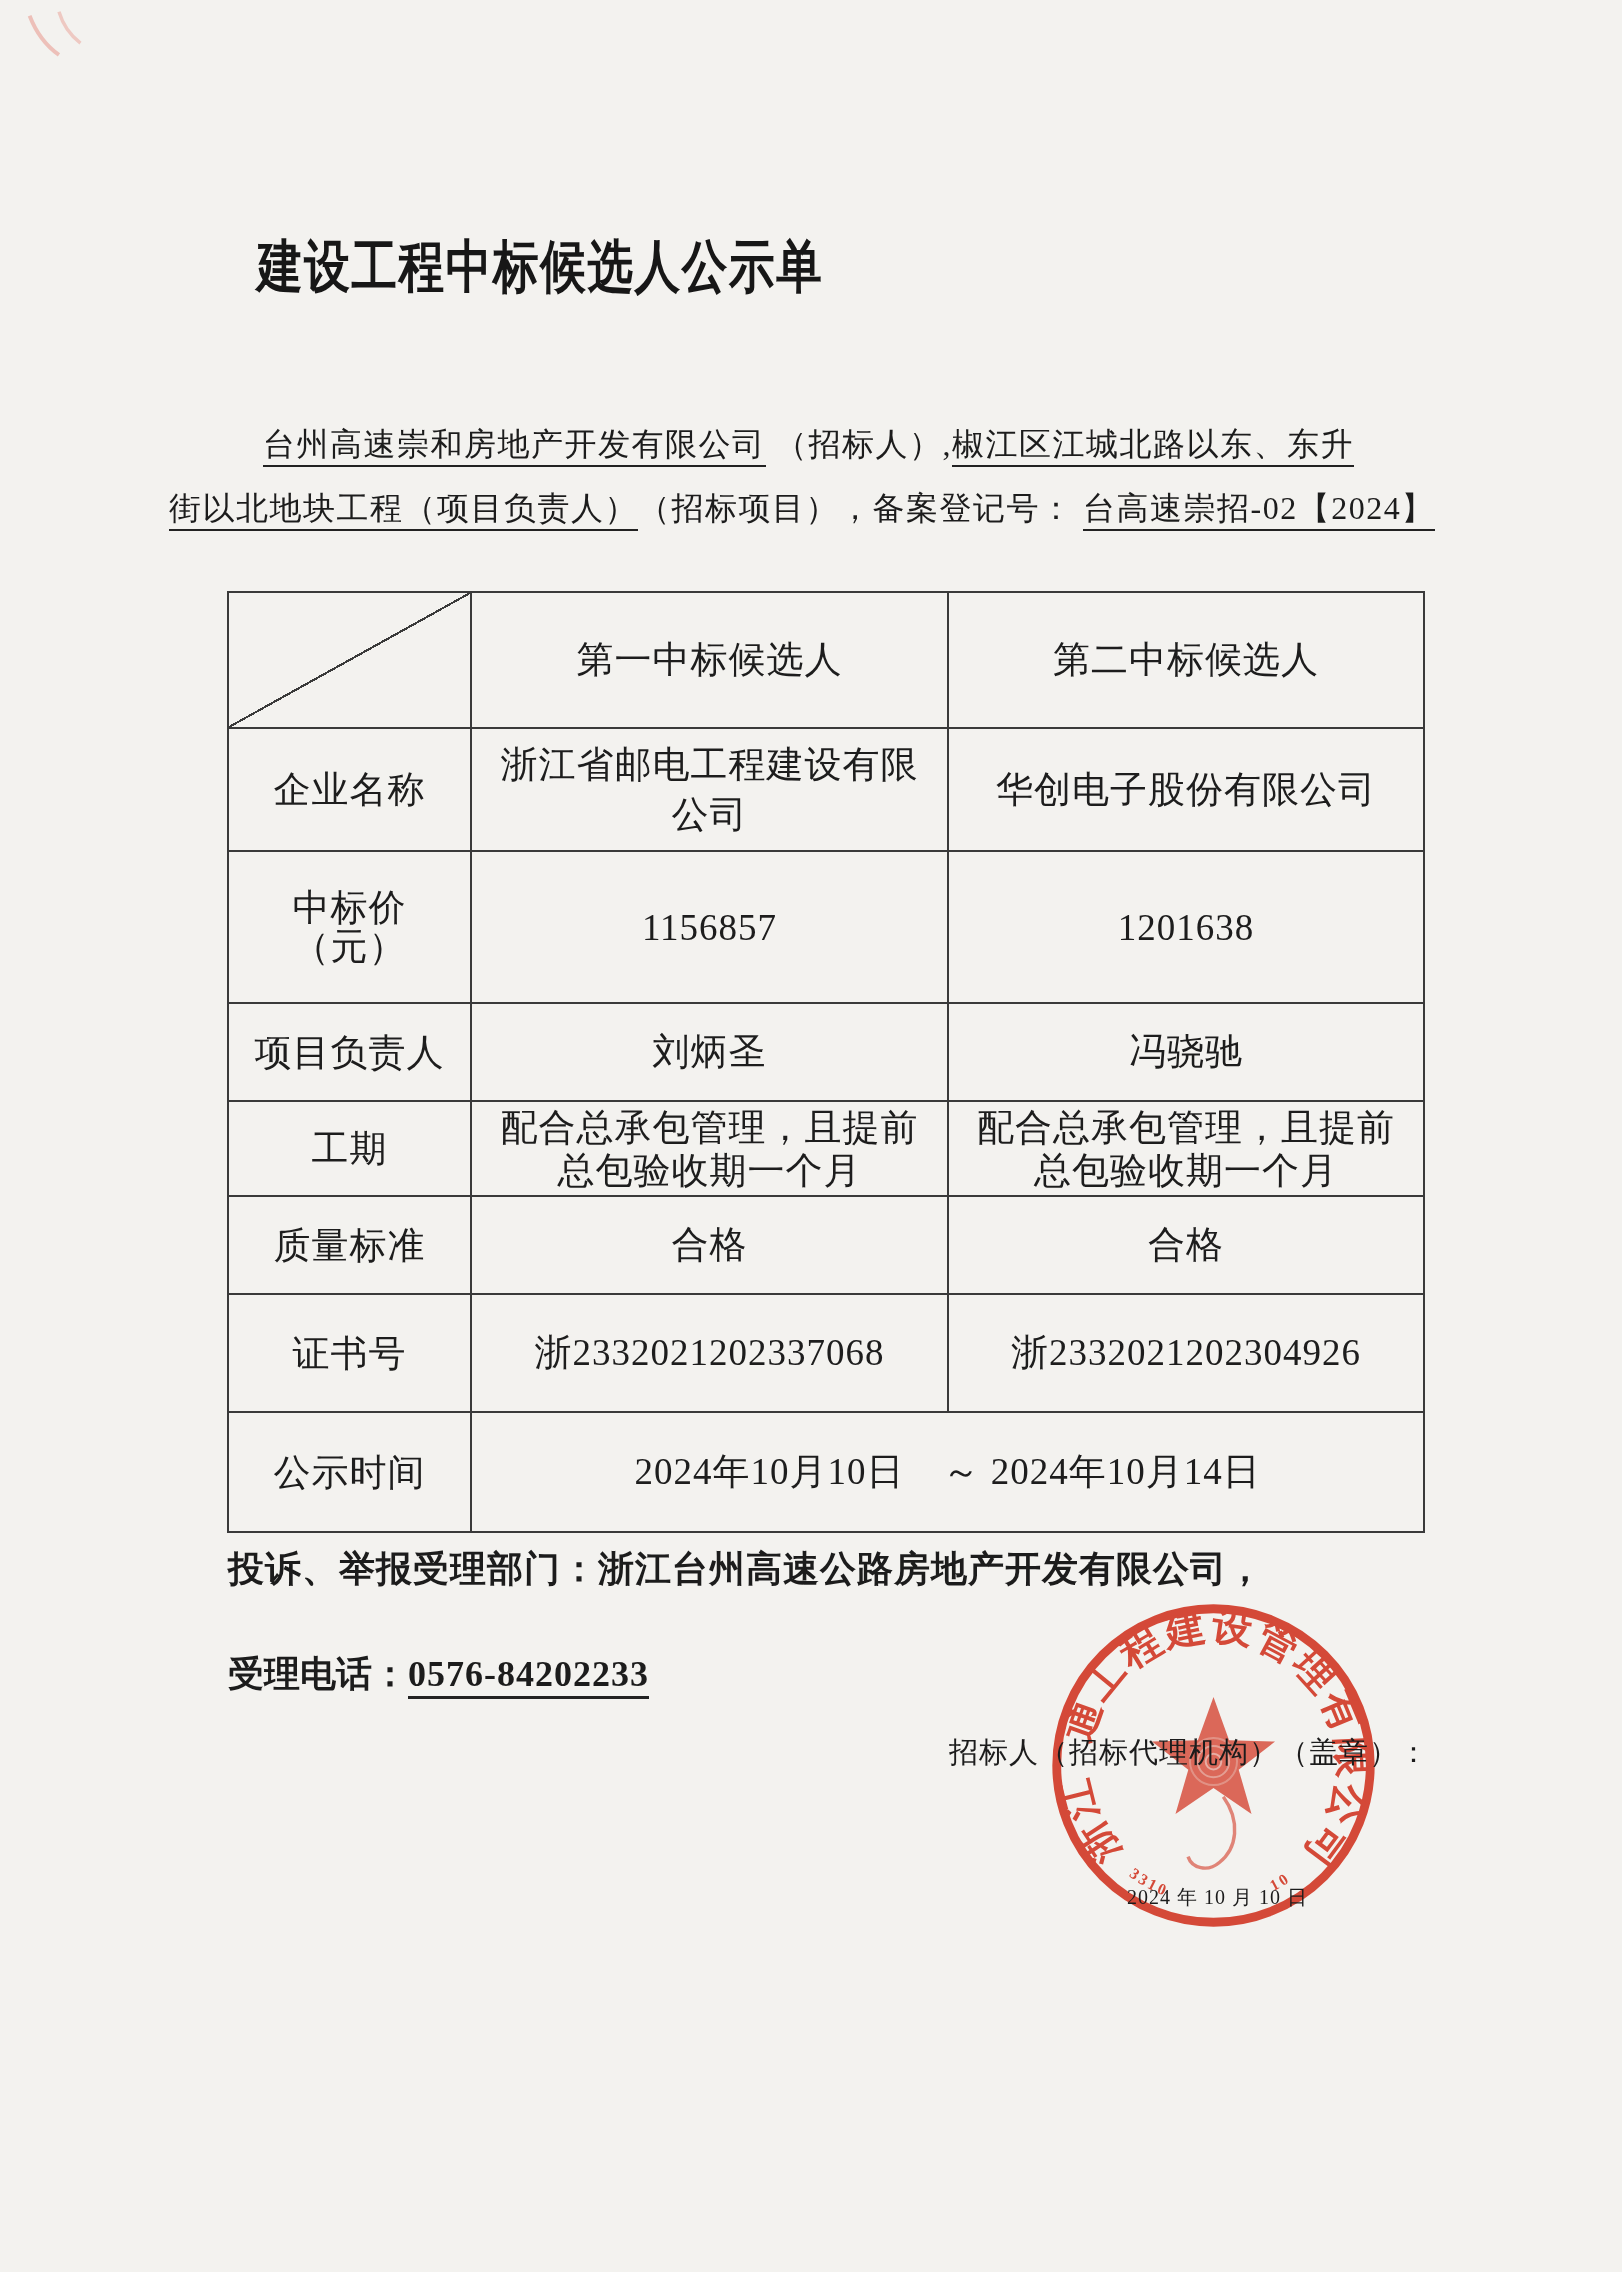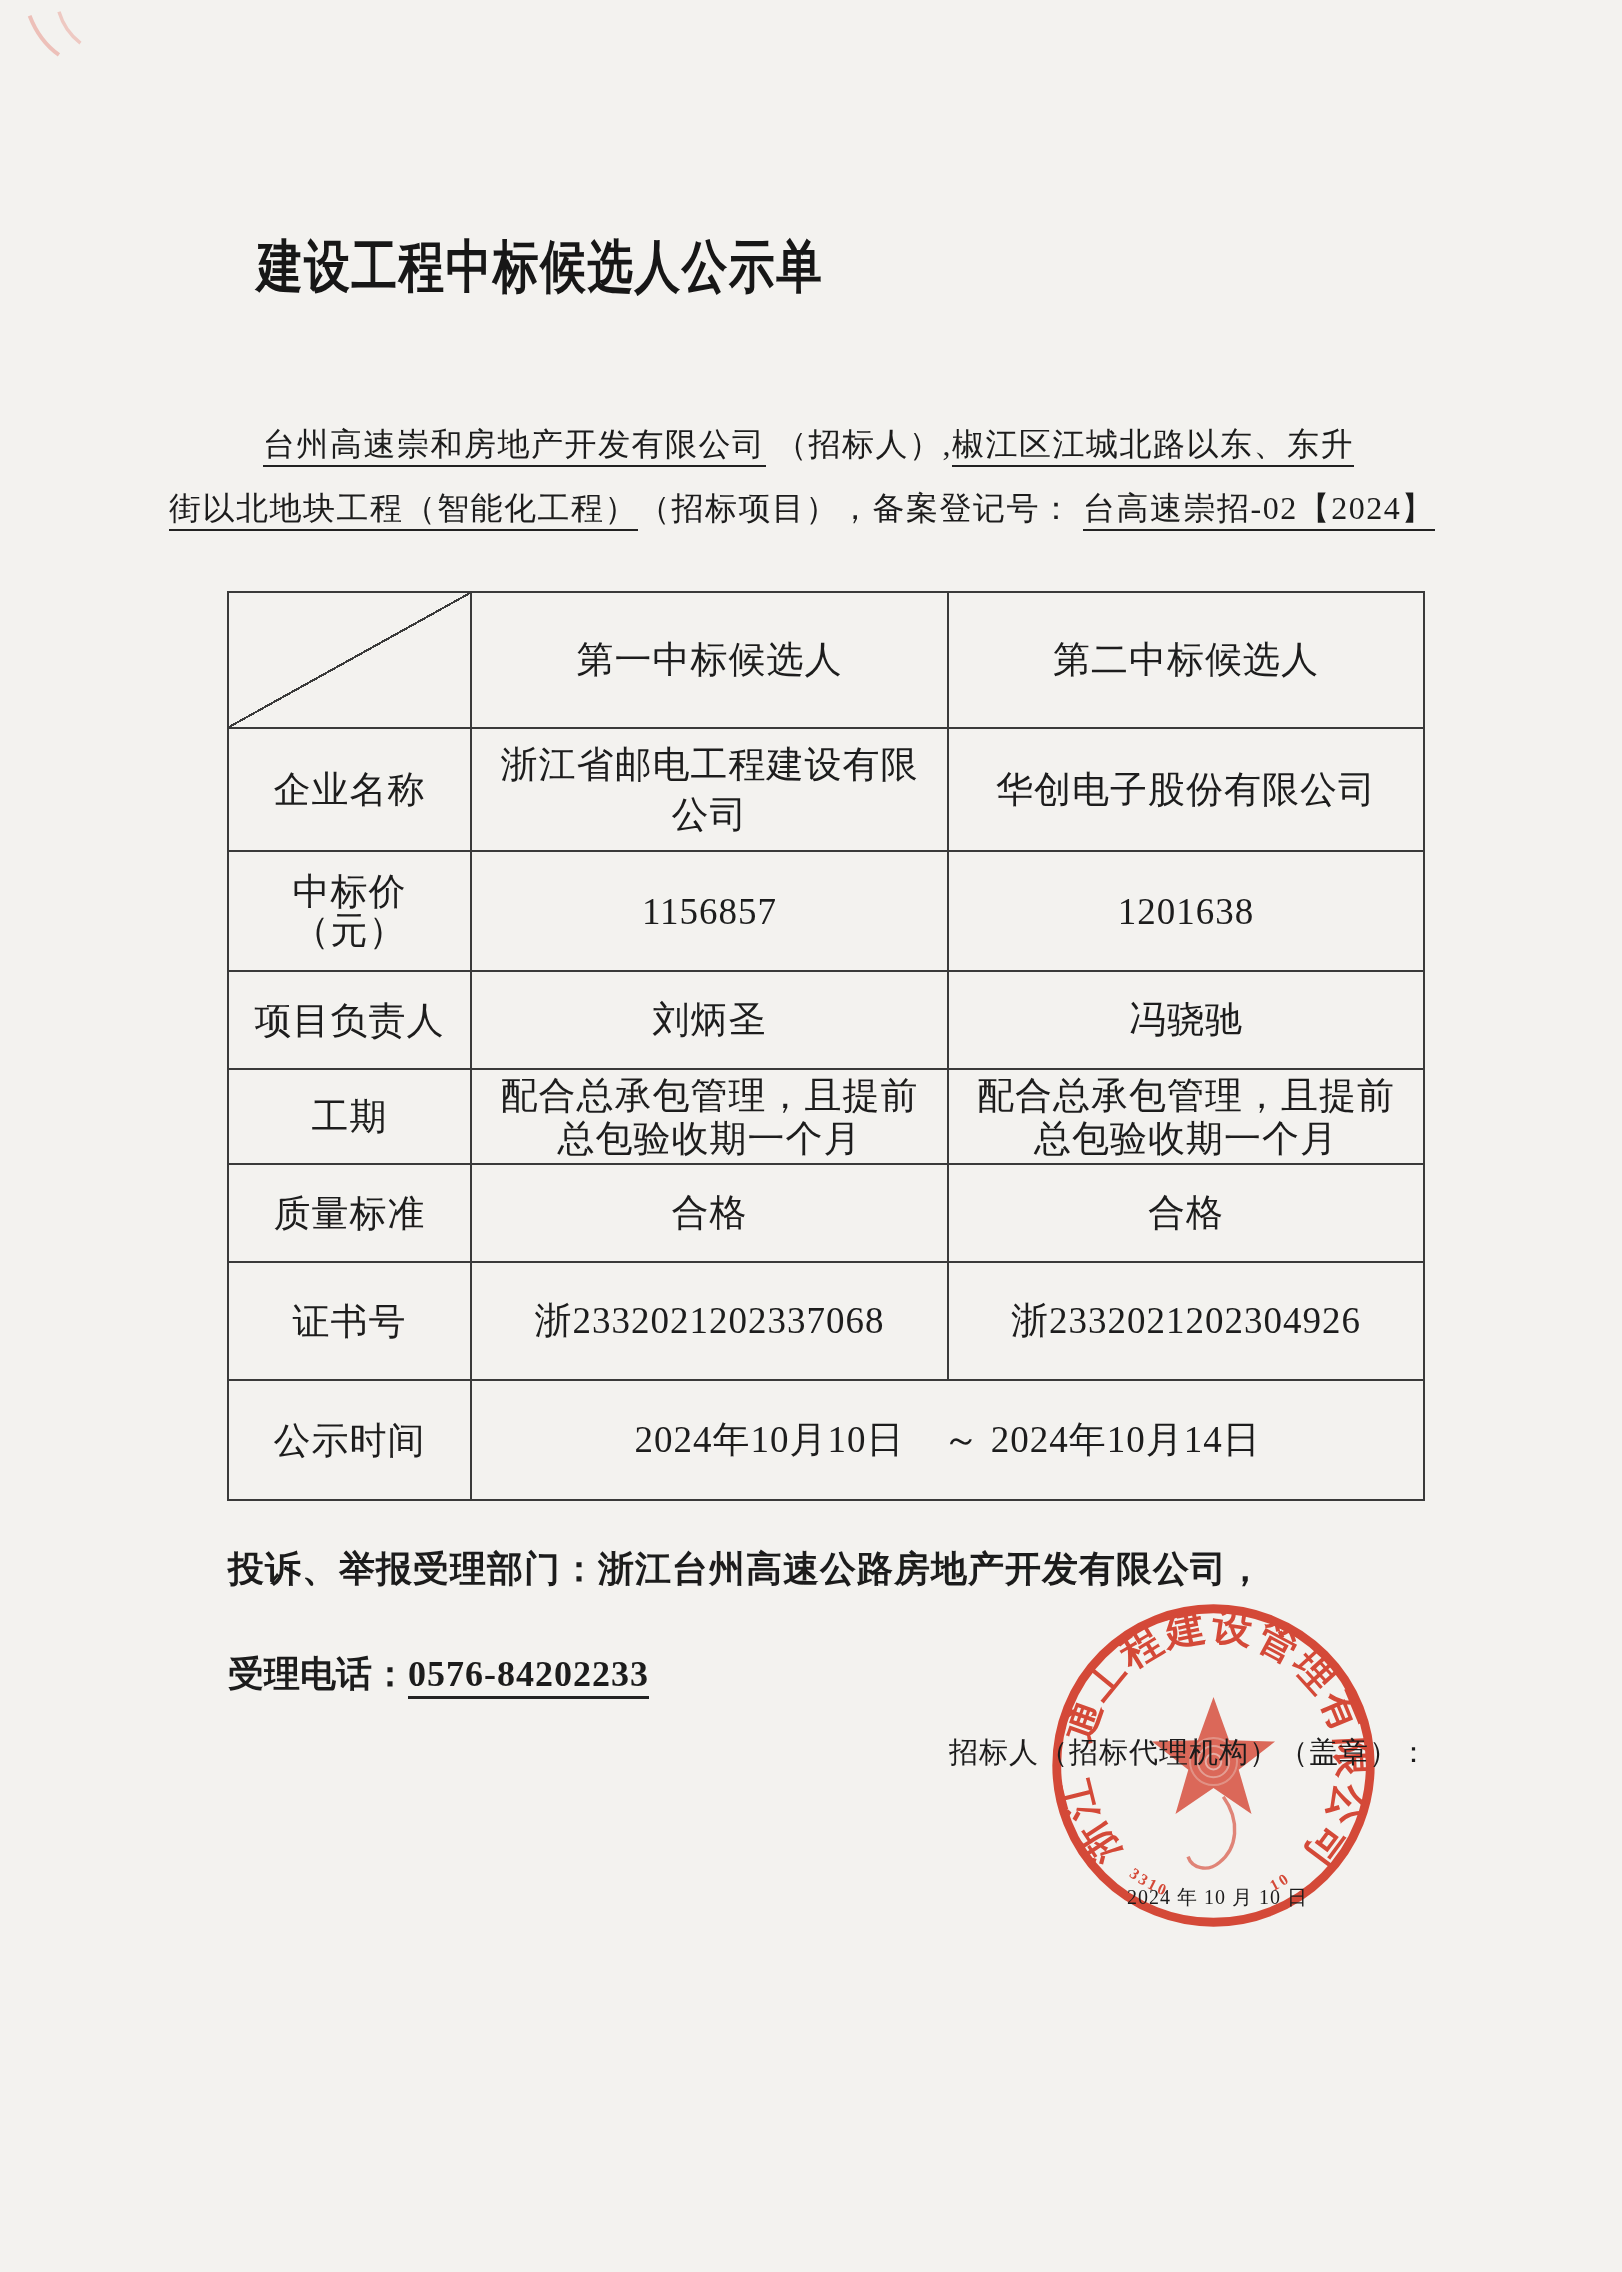--- a/index.html
+++ b/index.html
@@ -78,41 +78,41 @@
 
   <svg class="corner-marks" viewBox="0 0 100 90">
     <path d="M 22 12 Q 32 38 52 52" stroke="#dd3e2a" stroke-width="4" fill="none" opacity=".55"></path>
     <path d="M 52 8 Q 58 28 74 40" stroke="#dd3e2a" stroke-width="3.5" fill="none" opacity=".45"></path>
   </svg>
 
   <h1 class="doc-title">建设工程中标候选人公示单</h1>
 
   <div class="intro">
     <p class="indent"><span class="u">台州高速崇和房地产开发有限公司</span><span> （招标人）,</span><span class="u">椒江区江城北路以东、东升</span></p>
-    <p><span class="u">街以北地块工程（智能化工程）</span><span>（招标项目），备案登记号： </span><span class="u">台高速崇招-02【2024】</span></p>
+    <p><span class="u">街以北地块工程（项目负责人）</span><span>（招标项目），备案登记号： </span><span class="u">台高速崇招-02【2024】</span></p>
   </div>
 
   <table class="bid">
     <colgroup>
         <col style="width:243px">
         <col style="width:477px">
         <col style="width:476px">
       </colgroup>
     <tbody>
         <tr style="height:136px">
       <td class="diag"></td>
       <td class="hdr">第一中标候选人</td>
       <td class="hdr">第二中标候选人</td>
     </tr>
     <tr style="height:123px">
       <td class="lab">企业名称</td>
       <td>浙江省邮电工程建设有限公司</td>
       <td>华创电子股份有限公司</td>
     </tr>
-    <tr style="height:120px">
+    <tr style="height:152px">
       <td class="lab">中标价
 （元）</td>
       <td>1156857</td>
       <td>1201638</td>
     </tr>
     <tr style="height:98px">
       <td class="lab">项目负责人</td>
       <td>刘炳圣</td>
       <td>冯骁驰</td>
     </tr>

